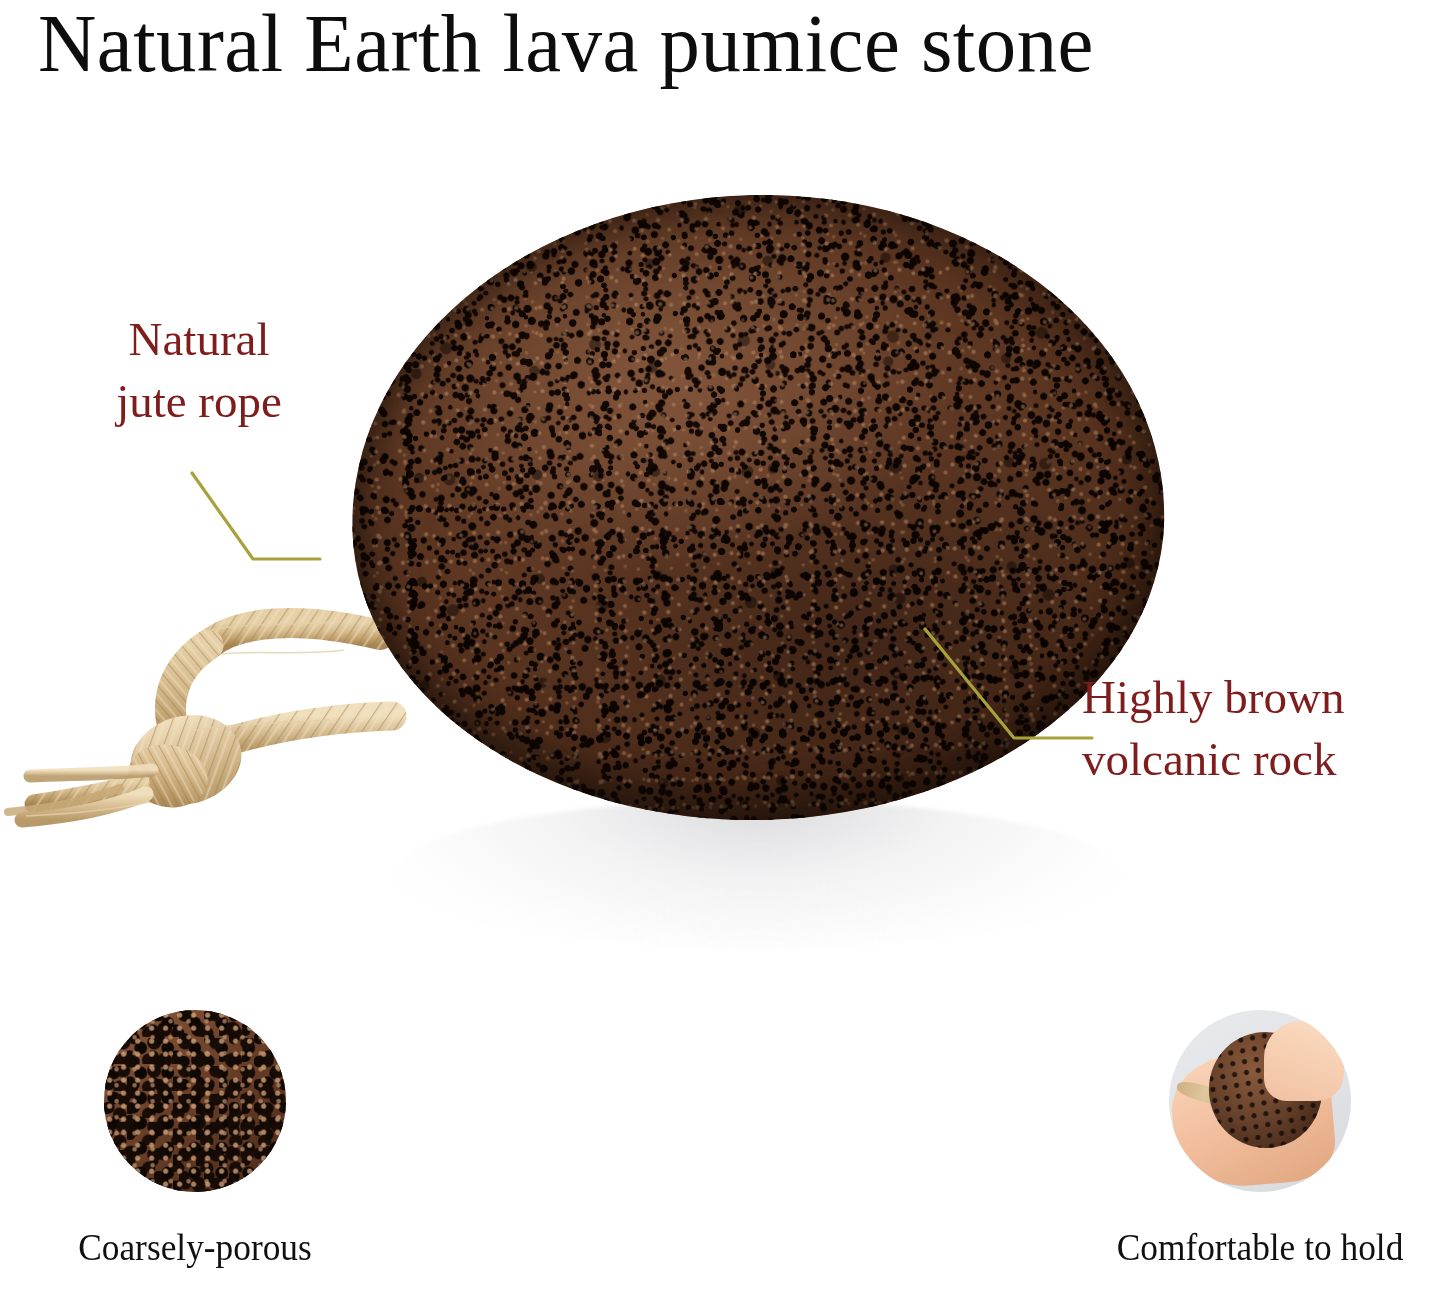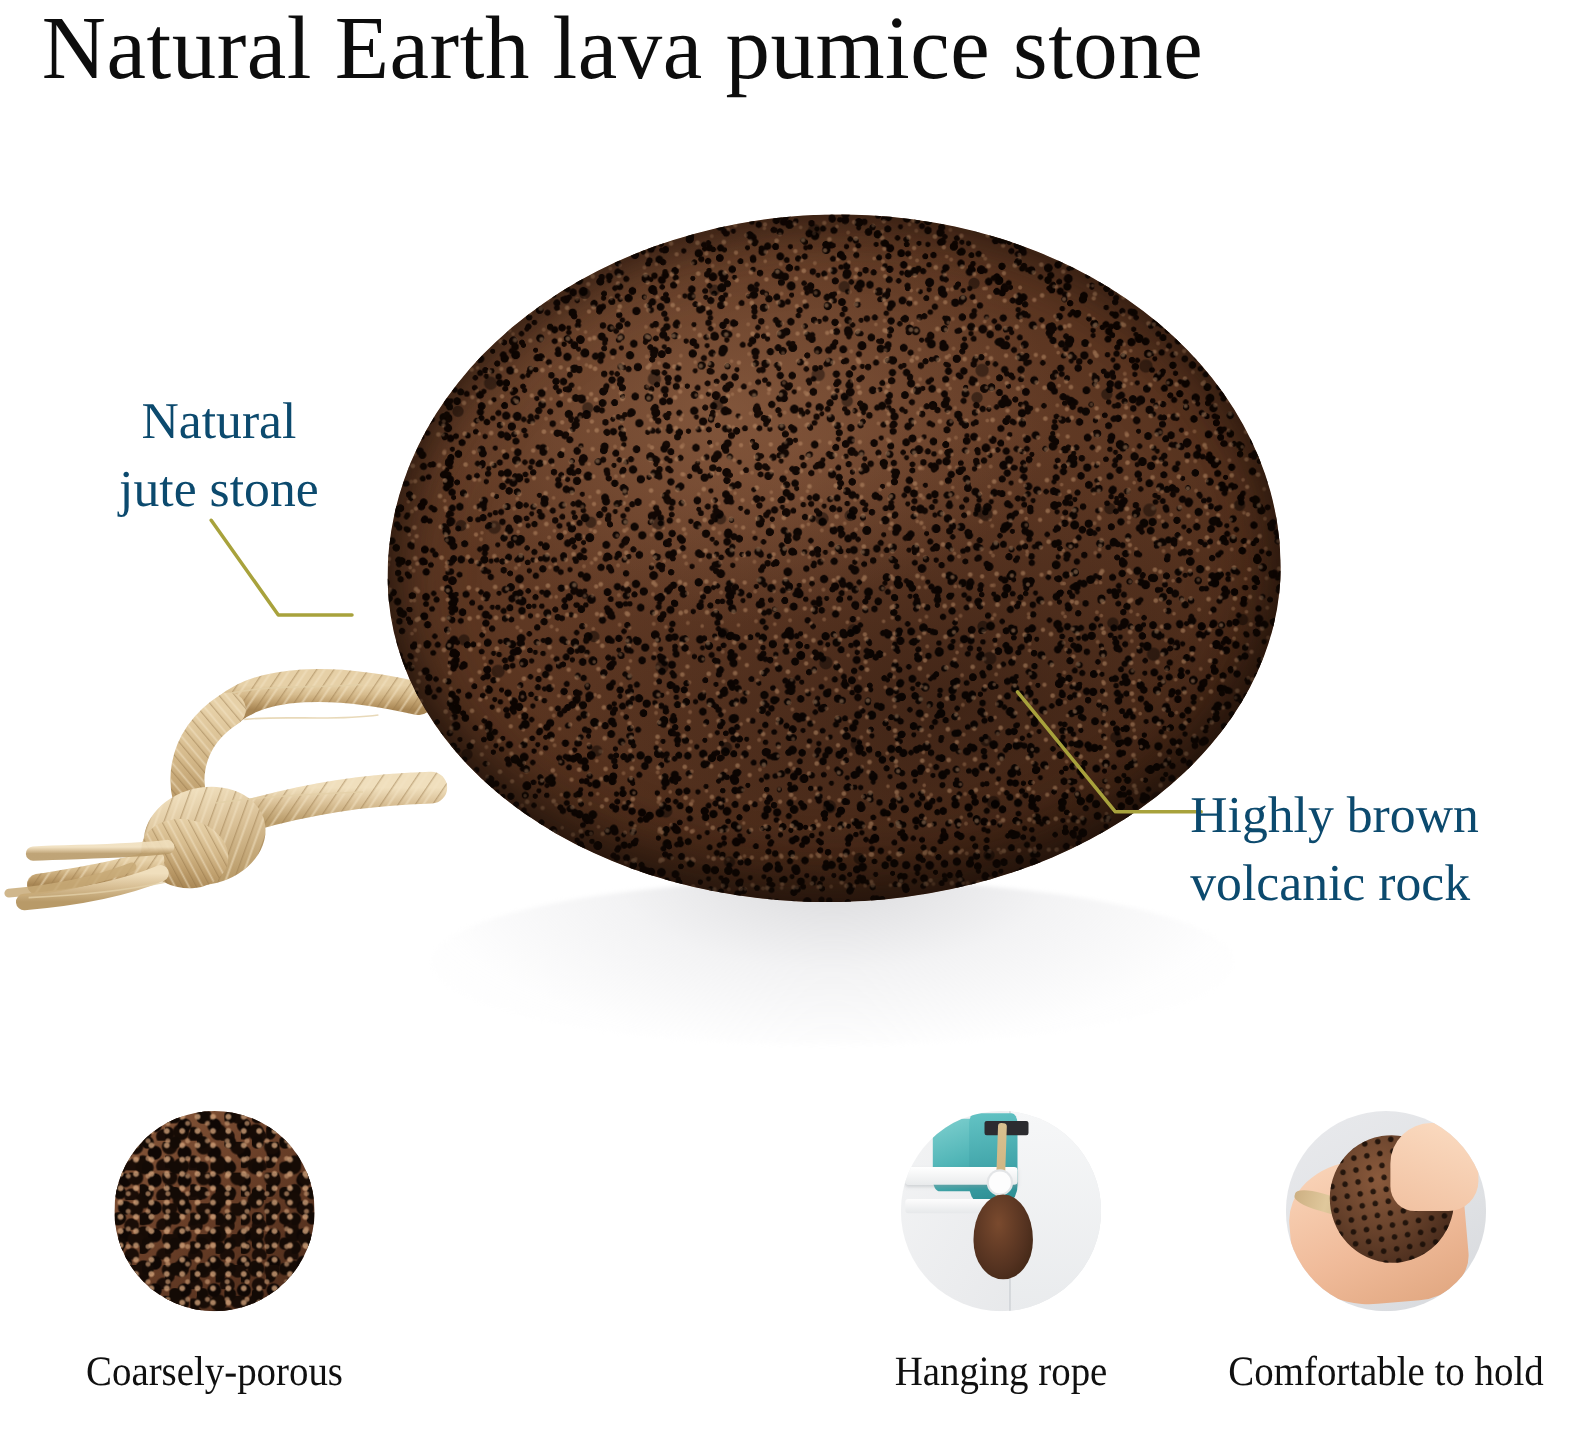--- a/index.html
+++ b/index.html
@@ -142,24 +142,23 @@
     background: radial-gradient(ellipse at 50% 0%, rgba(205,205,208,0.72) 0%, rgba(226,226,229,0.42) 38%, rgba(244,244,246,0.12) 72%, rgba(255,255,255,0) 100%);
     filter: blur(2px);
   }
 
   
   .rope { position: absolute; left: 0; top: 330px; width: 680px; height: 400px; }
 
   
   .callout {
     position: absolute;
-    color: #0c4a6e;
+    color: #7f1d1d;
     font-family: "Liberation Serif", "DejaVu Serif", serif;
     font-weight: 400;
-    margin-top: 44px;
   }
   .callout-left {
     left: 34px;
     top: 208px;
     width: 330px;
     font-size: 47px;
     line-height: 62px;
     text-align: center;
   }
   .callout-right {
@@ -339,55 +338,40 @@
 
   <svg class="leader">
 
     <polyline points="192,373 253,459 320,459" fill="none" stroke="#a8a23c" stroke-width="3.2" stroke-linejoin="round" stroke-linecap="round"></polyline>
 
     <polyline points="925,529 1014,638 1092,638" fill="none" stroke="#a8a23c" stroke-width="3.2" stroke-linejoin="round" stroke-linecap="round"></polyline>
   </svg>
 
   <div class="callout callout-left">
     <div>Natural</div>
-    <div>jute stone</div>
+    <div>jute rope</div>
   </div>
 
   <div class="callout callout-right">
     <div>Highly brown</div>
     <div>volcanic rock</div>
   </div>
 </div>
 
 <div class="features">
 
   <div class="feature feature-f1">
     <div class="thumb">
       <div class="th-porous"></div>
       <div class="th-porous-hi"></div>
     </div>
     <div class="feature-caption">Coarsely-porous</div>
   </div>
 
 
-  <div class="feature feature-f3">
-    <div class="thumb">
-      <div class="th-bath"></div>
-      <div class="th-tile"></div>
-      <div class="th-bottle-a"></div>
-      <div class="th-bottle-b"></div>
-      <div class="th-razor"></div>
-      <div class="th-shelf"></div>
-      <div class="th-shelf2"></div>
-      <div class="th-hrope"></div>
-      <div class="th-hook"></div>
-      <div class="th-hstone"></div>
-    </div>
-    <div class="feature-caption">Hanging rope</div>
-  </div>
 
   <div class="feature feature-f4">
     <div class="thumb">
       <div class="th-hold"></div>
       <div class="th-palm"></div>
       <div class="th-hrope2"></div>
       <div class="th-hstone2">
         <div class="th-hstone2-p"></div>
       </div>
       <div class="th-fingers"></div>

